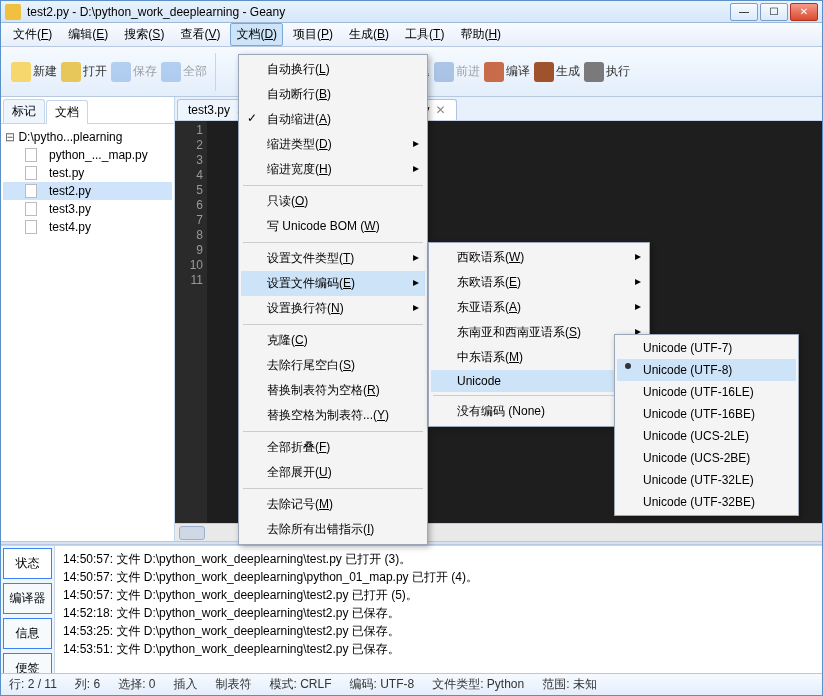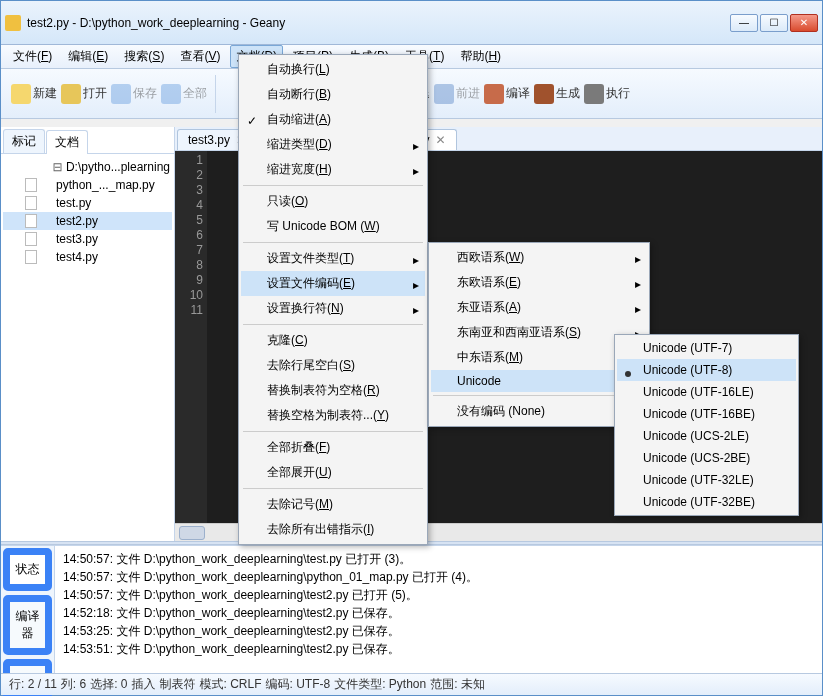--- a/index.html
+++ b/index.html
@@ -1,63 +1,63 @@
 <!DOCTYPE html>
 <html><head>
 <meta charset="utf-8">
 <style>
   * { box-sizing: border-box; margin: 0; padding: 0; font-family: "Microsoft YaHei", Tahoma, sans-serif; font-size: 12px; }
   body { width: 823px; height: 696px; background: #f0f0f0; overflow: hidden; position: relative; }
   .window { width: 823px; height: 696px; border: 1px solid #5a8fc8; background: #f0f0f0; display: flex; flex-direction: column; }
-  .titlebar { height: 44px; background: linear-gradient(#eaf3fc,#d5e7f9); display: flex; align-items: center; padding: 0 4px; border-bottom: 1px solid #a0b8d8; }
+  .titlebar { height: 22px; background: linear-gradient(#eaf3fc,#d5e7f9); display: flex; align-items: center; padding: 0 4px; border-bottom: 1px solid #a0b8d8; }
   .titlebar .ico { width:16px; height:16px; background:#f0c040; border-radius:2px; margin-right:6px;}
   .titlebar .title { flex:1; color:#000; }
   .winbtns { display:flex; gap:2px;}
   .winbtn { width:28px; height:18px; border:1px solid #7a9ecc; border-radius:2px; background:linear-gradient(#f7fbff,#dbeaf9); display:flex; align-items:center; justify-content:center; font-size:10px;}
   .winbtn.close { background:linear-gradient(#f59a8a,#d94b2e); border-color:#b03020; color:#fff;}
   .menubar { height:24px; background:linear-gradient(#f8fbff,#e8f0fb); border-bottom:1px solid #b7c9e0; display:flex; align-items:center; padding:0 6px; gap:4px;}
   .menubar .mitem { padding:3px 6px; cursor:default;}
   .menubar .mitem u{text-decoration:underline;}
   .menubar .mitem.active { background:#cde3f8; border:1px solid #7aa7d6; border-radius:2px; padding:2px 5px;}
   .toolbar { height:50px; background:linear-gradient(#f6faff,#e3eefb); border-bottom:1px solid #b7c9e0; display:flex; align-items:center; padding:0 8px;}
   .tbtn { display:flex; flex-direction:row; align-items:center; justify-content:center; width:50px; height:46px; gap:2px; color:#333;}
   .tbtn .ticon { width:20px; height:20px;}
   .tbtn.disabled{opacity:.45;}
   .tvsep{width:1px;height:38px;background:#c5d5ea;margin:0 6px;}
-  .body { flex:1; display:flex; min-height:0;margin-top:8px;}
+  .body { flex:1; display:flex; min-height:0;}
   .side { width:174px; background:#fff; border-right:1px solid #c5d5ea; display:flex; flex-direction:column;}
   .sidetabs{display:flex;border-bottom:1px solid #c5d5ea;}
   .sidetab{padding:3px 8px;border:1px solid #c5d5ea;border-bottom:none;background:#eef5fd;margin-right:-1px;margin-top:2px;margin-left:2px;border-radius:3px 3px 0 0;}
   .sidetab.active{background:#fff;position:relative;top:1px;}
   .tree{padding:4px 2px; font-size:12px;}
-  .tree .troot{padding:2px 2px;text-align:right;}
+  .tree .troot{padding:2px 2px;}
   .tree .troot::before{content:"⊟ ";color:#666;}
-  .tree .tfile{padding:2px 2px 2px 22px; display:flex; align-items:center; gap:19px;}
+  .tree .tfile{padding:2px 2px 2px 22px; display:flex; align-items:center; gap:12px;}
   .tree .tfile.sel{background:#cfe4fa;}
   .tree .fileico{width:12px;height:14px;border:1px solid #bbb;background:#fff;position:relative;}
   .main { flex:1; display:flex; flex-direction:column; min-width:0;}
   .edtabs{display:flex;background:#e8f0fb;border-bottom:1px solid #c5d5ea;padding:2px 2px 0;}
   .edtab{padding:3px 10px;border:1px solid #b0c5de;border-bottom:none;background:#eef5fd;margin-right:1px;border-radius:3px 3px 0 0;display:flex;align-items:center;gap:6px;}
   .edtab.active{background:#fff;}
   .edtab .x{color:#888;}
   .editor{flex:1; display:flex; background:#1e1e1e; min-height:0; position:relative;}
   .gutter{width:32px;background:#2a2a2a;color:#999;text-align:right;padding:2px 4px;font-family:Consolas,monospace;font-size:11px;line-height:15px;}
   .code{flex:1;color:#ccc;}
   .hscroll{height:18px;background:#e9e9e9;border-top:1px solid #ccc;display:flex;align-items:center;}
   .hscroll .thumb{width:26px;height:14px;background:#cfd8e6;border:1px solid #9cb0cc;border-radius:3px;margin-left:4px;}
   .spl{height:4px;background:#d7e3f3;border-top:1px solid #b7c9e0;border-bottom:1px solid #b7c9e0;cursor:ns-resize;}
   .logpanel{height:128px;display:flex;background:#fff;border-top:1px solid #c5d5ea;}
   .logtabs{width:54px;display:flex;flex-direction:column;background:#eef5fd;border-right:1px solid #c5d5ea;}
-  .logtab{padding:6px 4px;border:7px solid #3b82f6;margin:2px;background:#f6fafd;text-align:center;border-radius:5px;}
+  .logtab{padding:6px 4px;border:1px solid #3b82f6;margin:2px;background:#f6fafd;text-align:center;border-radius:0;}
   .logtab.active{background:#fff;}
   .logtext{flex:1;padding:4px 8px;font-family:Consolas,monospace;font-size:12px;line-height:18px;overflow:hidden;}
-  .status{height:22px;background:linear-gradient(#f6faff,#e3eefb);border-top:1px solid #b7c9e0;display:flex;align-items:center;padding:0 8px;gap:4px;color:#333;}
+  .status{height:22px;background:linear-gradient(#f6faff,#e3eefb);border-top:1px solid #b7c9e0;display:flex;align-items:center;padding:0 8px;gap:18px;color:#333;}
   
   .menu{position:absolute;background:#f4f4f4;border:1px solid #9aa7b8;box-shadow:2px 2px 6px rgba(0,0,0,.3);padding:2px;z-index:100;}
-  .menu .mi{padding:4px 22px 4px 26px;white-space:nowrap;position:relative;display:flex;align-items:flex-end;}
+  .menu .mi{padding:4px 22px 4px 26px;white-space:nowrap;position:relative;display:flex;align-items:flex-start;}
   .menu .mi u{text-decoration:underline;}
   .menu .mi.sep{height:1px;background:#ccc;padding:0;margin:3px 2px;}
   .menu .mi.hl{background:#cde3f8;}
   .menu .mi .arrow{position:absolute;right:6px;}
   .menu .mi .chk{position:absolute;left:6px;}
   .menu .mi .radio{position:absolute;left:8px;width:6px;height:6px;background:#333;border-radius:50%;}
 </style>
 </head>
 <body>
 

